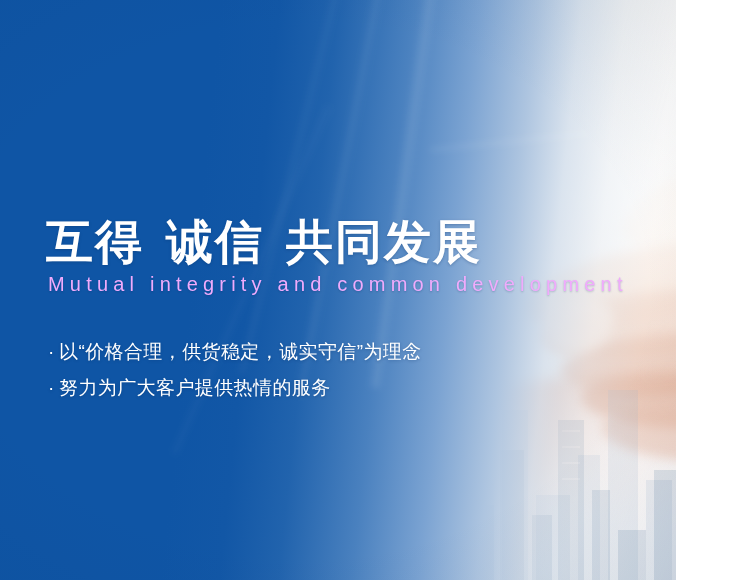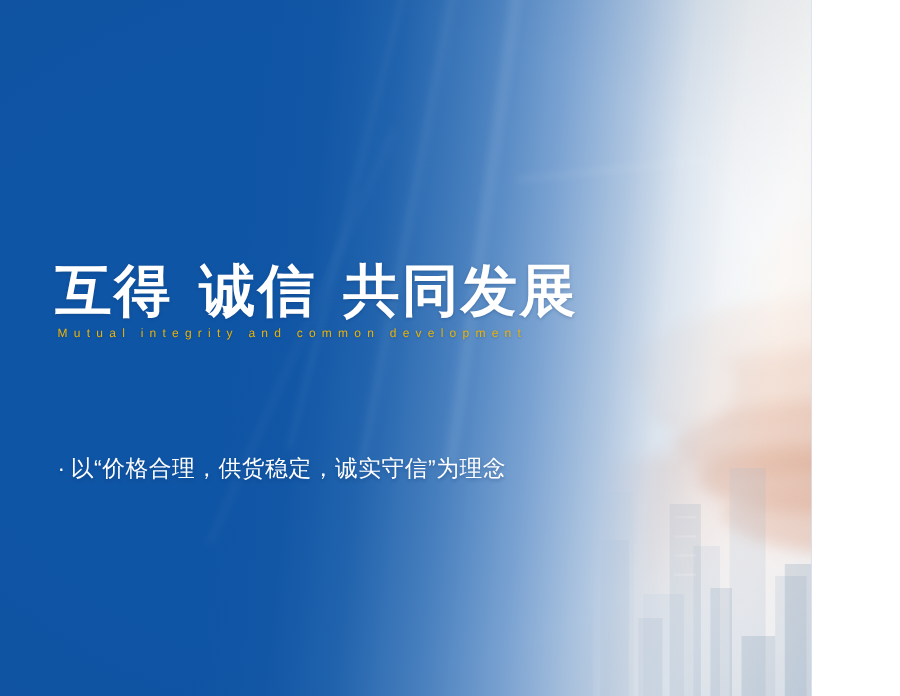--- a/index.html
+++ b/index.html
@@ -152,22 +152,22 @@
     line-height: 1.12;
     white-space: nowrap;
     text-shadow: 0 1px 3px rgba(10,45,95,0.30);
   }
   .headline .gap { display: inline-block; width: 22px; }
 
   .subhead {
     position: absolute;
     left: 48px;
     top: 273px;
-    color: #eab308;
-    font-size: 10px;
+    color: #f0abfc;
+    font-size: 20px;
     font-weight: normal;
     letter-spacing: 5.2px;
     white-space: nowrap;
     text-shadow: 0 1px 2px rgba(10,45,95,0.25);
   }
 
   .points {
     position: absolute;
     left: 48px;
     top: 334px;
@@ -175,21 +175,20 @@
     padding: 0;
     list-style: none;
   }
   .points li {
     color: #ffffff;
     font-size: 19px;
     line-height: 36px;
     white-space: nowrap;
     letter-spacing: 0.4px;
     text-shadow: 0 1px 3px rgba(10,45,95,0.32);
-    margin-top: 40px;
   }
   .points li .dot {
     display: inline-block;
     width: 11px;
     color: #ffffff;
     font-size: 19px;
   }
 </style>
 </head>
 <body>
@@ -285,16 +284,17 @@
   <div class="content">
 
     <div class="headline">
       <span>互得</span><span class="gap"></span><span>诚信</span><span class="gap"></span><span>共同发展</span>
     </div>
 
     <div class="subhead">Mutual integrity and common development</div>
 
     <ul class="points">
       <li><span class="dot">·</span><span>以“价格合理，供货稳定，诚实守信”为理念</span></li>
+      <li><span class="dot">·</span><span>努力为广大客户提供热情的服务</span></li>
     </ul>
 
   </div>
 </div>
 
 </body></html>

